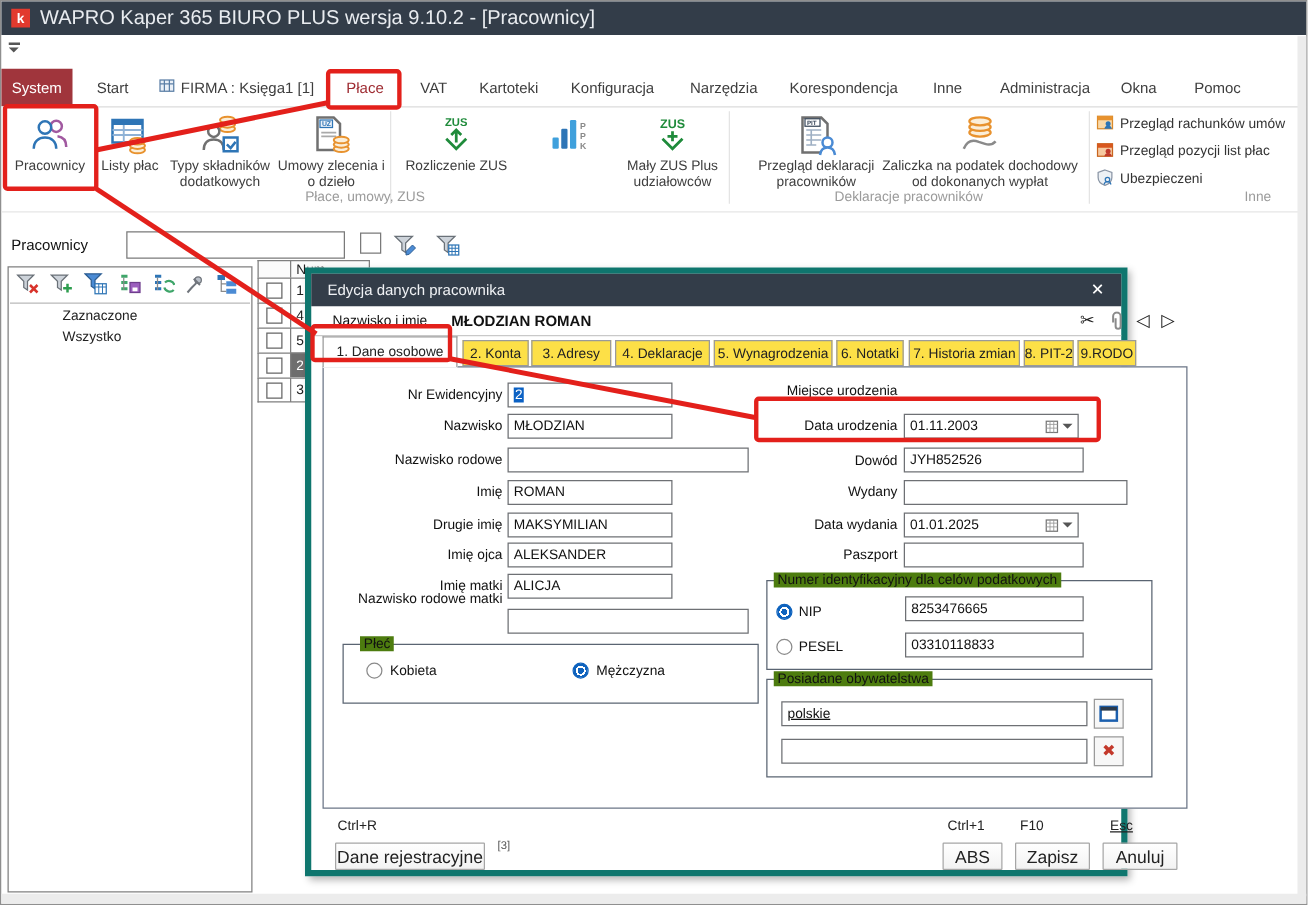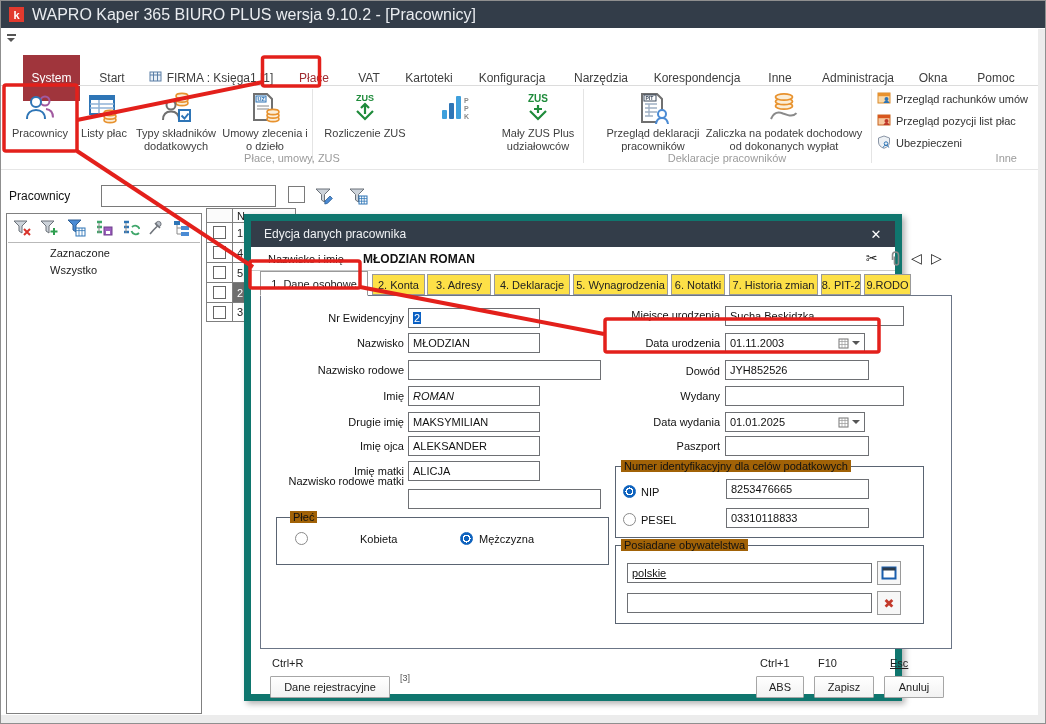--- a/index.html
+++ b/index.html
@@ -10,22 +10,22 @@
   
   #titlebar{position:absolute;left:0;top:0;width:100%;height:27px;background:#333D49;display:flex;align-items:center;}
   #applogo{width:15px;height:15px;background:#E23A2E;color:#fff;font-size:11px;font-weight:bold;
            display:flex;align-items:center;justify-content:center;margin-left:8px;}
   #apptitle{color:#E9ECF0;font-size:16px;margin-left:8px;white-space:nowrap;}
   
   #qat{position:absolute;left:6px;top:33px;width:12px;height:12px;color:#444;}
   #qat .bar{border-top:2px solid #555;width:9px;}
   #qat .tri{width:0;height:0;border-left:4px solid transparent;border-right:4px solid transparent;border-top:4px solid #555;margin-top:2px;}
   
-  .rtab{position:absolute;top:54px;height:46px;display:flex;align-items:center;justify-content:center;
-        font-size:12px;color:#3E3E3E;white-space:nowrap;cursor:default;margin-left:22px;}
+  .rtab{position:absolute;top:54px;height:30px;display:flex;align-items:center;justify-content:center;
+        font-size:12px;color:#3E3E3E;white-space:nowrap;cursor:default;}
   .rtab.system{background:#A0353C;color:#fff;}
   .rtab.place{color:#9E2B31;}
   #tabline{position:absolute;left:0;top:84px;width:100%;height:1px;background:#DCDCDC;}
   
   .rbtn{position:absolute;top:86px;display:flex;flex-direction:column;align-items:center;cursor:default;}
   .ricon{height:38px;display:flex;align-items:flex-end;justify-content:center;}
   .rbl{font-size:11px;line-height:13px;text-align:center;color:#3E3E3E;margin-top:2px;white-space:pre-line;}
   .glabel{position:absolute;top:151px;font-size:11px;color:#9B9B9B;text-align:center;}
   .vsep{position:absolute;top:88px;height:74px;width:1px;background:#E4E4E4;}
   #ribbonline{position:absolute;left:0;top:168px;width:100%;height:1px;background:#E6E6E6;}
@@ -37,40 +37,40 @@
   #treepanel{position:absolute;left:5px;top:212px;width:196px;height:501px;border:1px solid #808080;background:#fff;box-sizing:border-box;}
   #treetoolbar{position:absolute;left:1px;top:3px;width:192px;height:26px;border-bottom:1px solid #B9B9B9;display:flex;align-items:center;gap:8px;padding-left:5px;box-sizing:border-box;}
   .titem{font-size:11px;color:#222;position:absolute;left:43px;}
   
   #grid{position:absolute;left:205px;top:207px;width:90px;height:114px;z-index:1;}
   .gcell{position:absolute;background:#fff;border-left:1px solid #7F7F7F;border-top:1px solid #7F7F7F;box-sizing:border-box;font-size:11px;color:#222;display:flex;align-items:center;padding-left:4px;}
   .gcell.hdr{background:#FBFBFB;}
   .gcell.sel{background:#6E6E6E;color:#fff;}
   .rowchk{width:11px;height:11px;background:#fff;border:1px solid #666;}
   
-  #dialog{position:absolute;left:243px;top:213px;width:658px;height:487px;background:#fff;border:7px solid #0f766e;
+  #dialog{position:absolute;left:243px;top:213px;width:658px;height:487px;background:#fff;border:5px solid #0f766e;
           box-shadow:3px 3px 6px rgba(0,0,0,.30);z-index:10;box-sizing:border-box;}
   #dtitle{position:absolute;left:0;top:0;width:100%;height:26px;background:#333D49;display:flex;align-items:center;}
   #dtitle span{color:#F0F2F5;font-size:12px;margin-left:13px;}
   #dclose{position:absolute;right:4px;top:0;width:30px;height:26px;color:#fff;font-size:13px;display:flex;align-items:center;justify-content:center;cursor:default;}
   #dheader{position:absolute;left:0;top:26px;width:100%;height:24px;border-bottom:1px solid #C9C9C9;box-sizing:border-box;}
   .dicon{position:absolute;top:29px;font-size:14px;color:#222;cursor:default;}
   .dtab{position:absolute;font-size:11px;display:flex;align-items:center;justify-content:center;border:1px solid #9A9A9A;background:#fde047;color:#222;box-sizing:border-box;cursor:default;white-space:nowrap;}
   .dtab.active{background:#fff;border-bottom:1px solid #fff;z-index:3;}
   #mainpanel{position:absolute;left:9px;top:74px;width:692px;height:354px;border:1px solid #6B7586;background:#fff;box-sizing:border-box;}
   .flabel{position:absolute;font-size:11px;color:#111;width:143px;text-align:right;white-space:nowrap;}
   .tb{position:absolute;height:20px;background:#fff;border:1px solid #6E7074;font-size:11px;color:#111;display:flex;align-items:center;padding:0 4px;box-sizing:border-box;}
   .selchar{background:#0B61C4;color:#fff;padding:0 1px;}
   .calbtn{margin-left:auto;display:flex;align-items:center;gap:3px;color:#555;}
   .caltri{width:0;height:0;border-left:4px solid transparent;border-right:4px solid transparent;border-top:4px solid #555;}
   .groupbox{position:absolute;border:1px solid #5A6472;background:#fff;box-sizing:border-box;}
-  .legend{position:absolute;font-size:11px;background:#a16207;padding:0 3px;white-space:nowrap;color:#111;z-index:2;}
+  .legend{position:absolute;font-size:11px;background:#4d7c0f;padding:0 3px;white-space:nowrap;color:#111;z-index:2;}
   .radio{position:absolute;width:13px;height:13px;border-radius:50%;background:#fff;border:1px solid #8A8A8A;box-sizing:border-box;}
   .radio.on{border:1px solid #0F63BE;background:radial-gradient(circle,#0F63BE 0 2.5px,#fff 2.5px 4px,#0F63BE 4px);}
-  .btn{position:absolute;background:linear-gradient(#FFFFFF,#F2F2F2);border:1px solid #A6A6A6;border-radius:1px;font-size:11px;display:flex;align-items:center;justify-content:center;color:#222;box-sizing:border-box;cursor:default;}
+  .btn{position:absolute;background:linear-gradient(#FFFFFF,#F2F2F2);border:1px solid #A6A6A6;border-radius:1px;font-size:14px;display:flex;align-items:center;justify-content:center;color:#222;box-sizing:border-box;cursor:default;}
   .hint{position:absolute;font-size:11px;color:#222;white-space:nowrap;}
   .iconbtn{position:absolute;width:24px;height:24px;border:1px solid #9A9A9A;background:#F7F7F7;display:flex;align-items:center;justify-content:center;box-sizing:border-box;cursor:default;}
   
   #overlay{position:absolute;left:0;top:0;width:1046px;height:724px;pointer-events:none;z-index:50;}
   
   .edge{position:absolute;background:#ECECEC;}
 </style>
 </head>
 <body>
 
@@ -408,41 +408,40 @@
     <div class="flabel" style="left:10px;top:195px;">Drugie imię</div>
     <div class="flabel" style="left:10px;top:219px;">Imię ojca</div>
     <div class="flabel" style="left:10px;top:244px;">Imię matki</div>
     <div class="flabel" style="left:10px;top:254px;">Nazwisko rodowe matki</div>
 
     <div class="tb" style="left:157px;top:87px;width:132px;">
         <span class="selchar">2</span>
       </div>
     <div class="tb" style="left:157px;top:112px;width:132px;">MŁODZIAN</div>
     <div class="tb" style="left:157px;top:139px;width:193px;"></div>
-    <div class="tb" style="left:157px;top:165px;width:132px;font-style:italic;">ROMAN</div>
+    <div class="tb" style="left:157px;top:165px;width:132px;">ROMAN</div>
     <div class="tb" style="left:157px;top:191px;width:132px;">MAKSYMILIAN</div>
     <div class="tb" style="left:157px;top:215px;width:132px;">ALEKSANDER</div>
     <div class="tb" style="left:157px;top:240px;width:132px;">ALICJA</div>
     <div class="tb" style="left:157px;top:268px;width:193px;"></div>
 
     <div class="groupbox" style="left:25px;top:296px;width:333px;height:48px;"></div>
     <div class="legend" style="left:39px;top:290px;">Płeć</div>
     <div class="radio" style="left:44px;top:311px;"></div>
-    <div class="lbl" style="left:63px;top:312px;margin-left:46px;">Kobieta</div>
+    <div class="lbl" style="left:63px;top:312px;">Kobieta</div>
     <div class="radio on" style="left:209px;top:311px;"></div>
     <div class="lbl" style="left:228px;top:312px;">Mężczyzna</div>
 
     <div class="flabel" style="left:326px;top:88px;">Miejsce urodzenia</div>
     <div class="flabel" style="left:326px;top:116px;">Data urodzenia</div>
     <div class="flabel" style="left:326px;top:144px;">Dowód</div>
     <div class="flabel" style="left:326px;top:169px;">Wydany</div>
     <div class="flabel" style="left:326px;top:195px;">Data wydania</div>
     <div class="flabel" style="left:326px;top:219px;">Paszport</div>
 
-    <div class="tb" style="left:474px;top:85px;width:179px;">Sucha Beskidzka</div>
     <div class="tb" style="left:474px;top:112px;width:140px;">
       <span>01.11.2003</span>
       <span class="calbtn">
         <svg width="11" height="11" viewBox="0 0 11 11">
             <rect x="1" y="1" width="9" height="9" fill="#fff" stroke="#777"></rect>
             <path d="M1 3.5h9M4 1v9M7 1v9M1 6.5h9" stroke="#999" stroke-width=".7"></path>
           </svg>
         <span class="caltri"></span>
       </span>
     </div>

